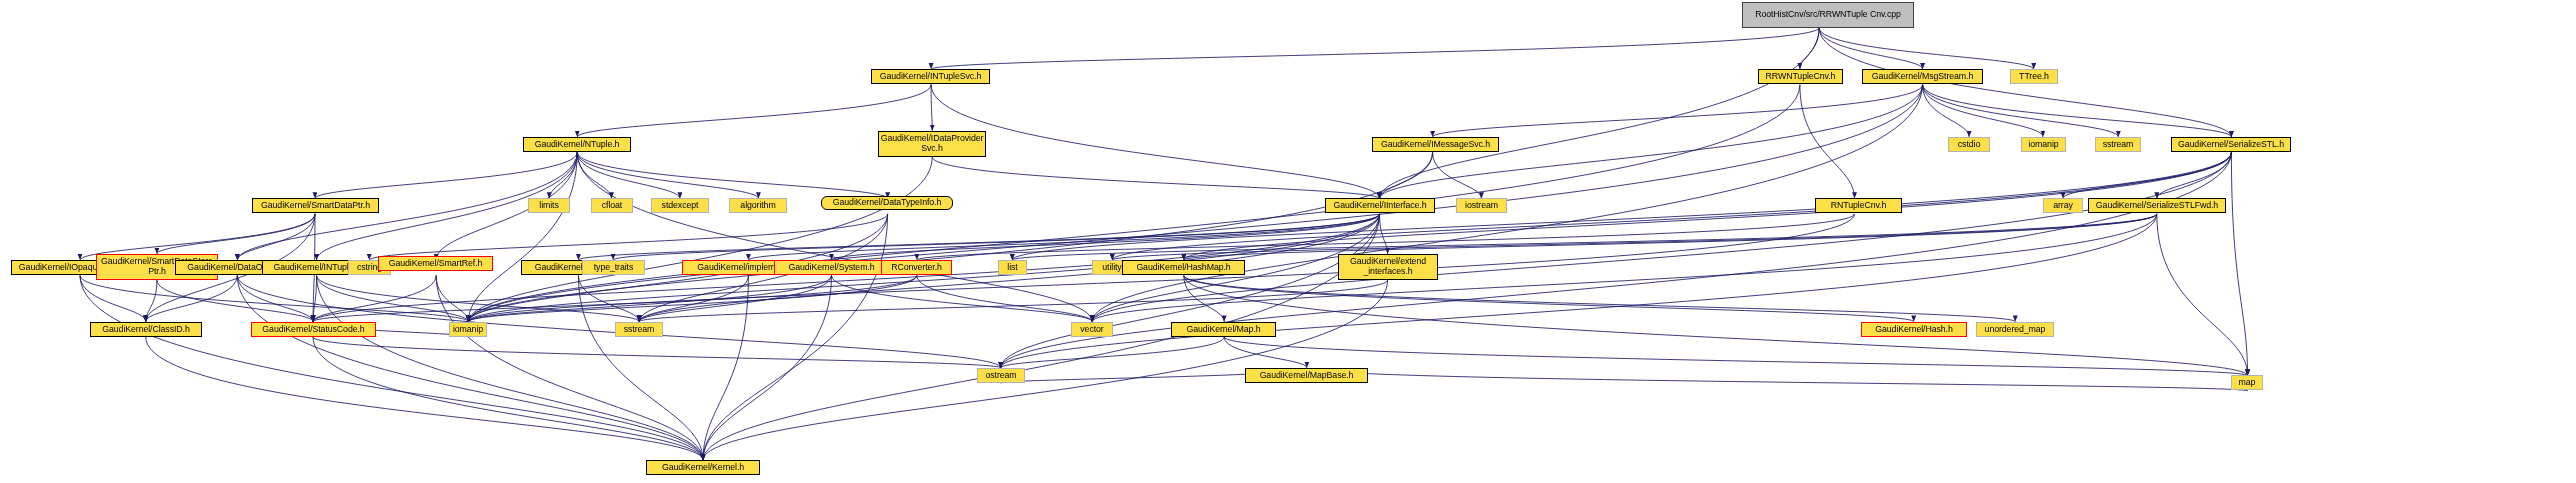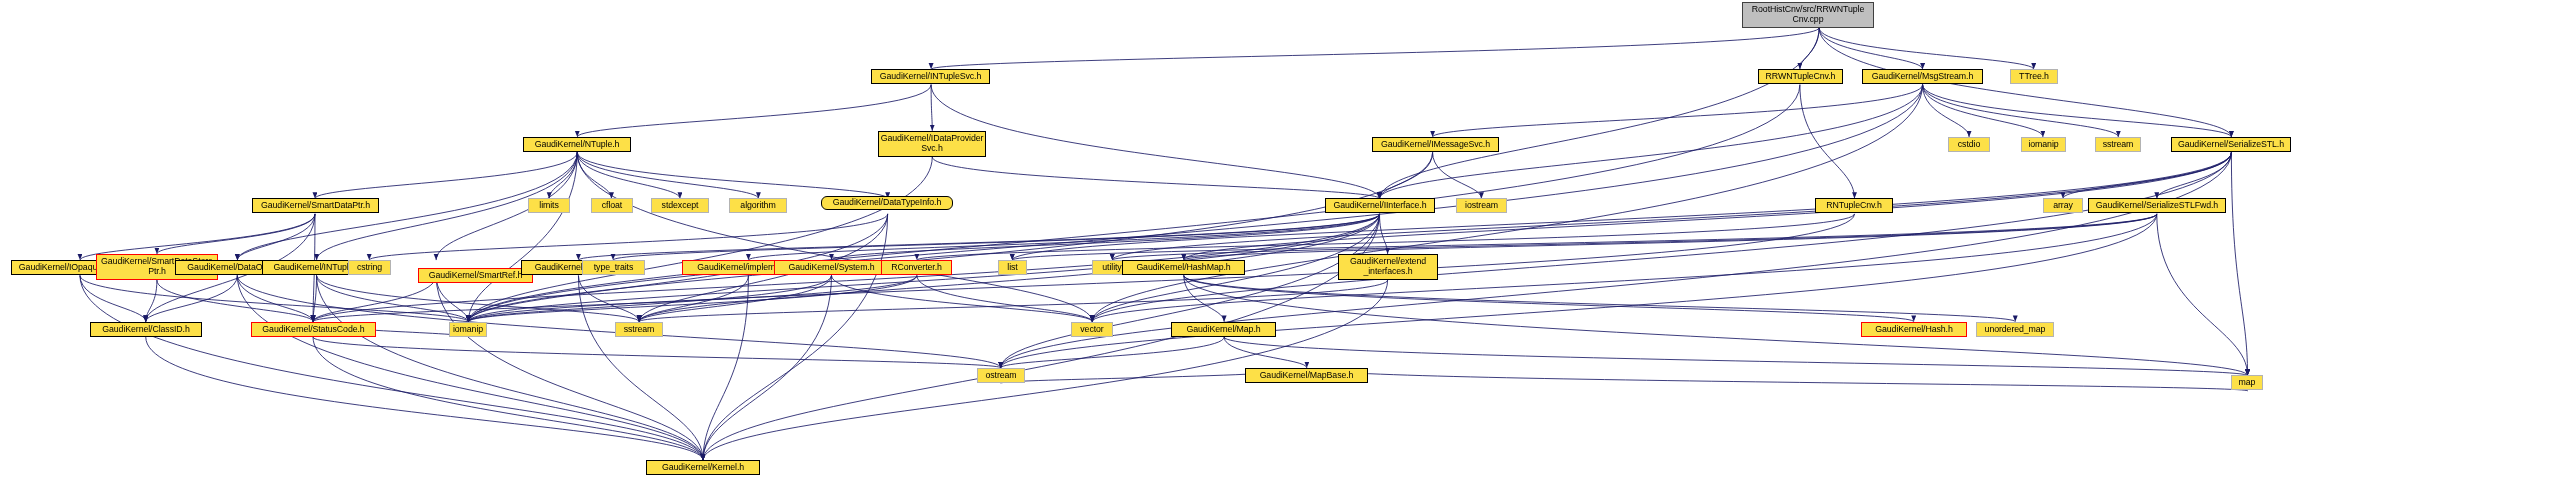--- a/index.html
+++ b/index.html
@@ -152,49 +152,49 @@
         <path d="M1591.5,438 C1591.5,462.8 1301,466 1301,478" marker-end="url(#arrow)"></path>
         <path d="M189.5,438 C189.5,537.2 914,550 914,598" marker-end="url(#arrow)"></path>
         <path d="M407,438 C407,537.2 914,550 914,598" marker-end="url(#arrow)"></path>
         <path d="M407,418 C407,430.4 609,432 609,438" marker-end="url(#arrow)"></path>
         <path d="M407,438 C407,462.8 1301,466 1301,478" marker-end="url(#arrow)"></path>
         <path d="M1699,478 C1699,490.4 1301,492 1301,498" marker-end="url(#arrow)"></path>
         <path d="M1699,478 C1699,496.6 2922,499 2922,508" marker-end="url(#arrow)"></path>
       </g>
   </svg>
   <div id="nodes">
-      <div class="node root" style="left: 1742px; top: 1.5px; width: 132px; height: 26px;">RootHistCnv/src/RRWNTuple Cnv.cpp</div>
+      <div class="node root" style="left: 1742px; top: 1.5px; width: 172px; height: 26px;">RootHistCnv/src/RRWNTuple Cnv.cpp</div>
       <div class="node hdr" style="left: 871px; top: 69px; width: 119px; height: 15.4px;">GaudiKernel/INTupleSvc.h</div>
       <div class="node hdr" style="left: 1758px; top: 69px; width: 85px; height: 15.4px;">RRWNTupleCnv.h</div>
       <div class="node hdr" style="left: 1862px; top: 69px; width: 121px; height: 15.4px;">GaudiKernel/MsgStream.h</div>
       <div class="node sys" style="left: 2010px; top: 69px; width: 48px; height: 15.4px;">TTree.h</div>
       <div class="node hdr" style="left: 523px; top: 137px; width: 108px; height: 15.4px;">GaudiKernel/NTuple.h</div>
       <div class="node hdr" style="left: 878px; top: 131px; width: 108px; height: 26px;">GaudiKernel/IDataProvider Svc.h</div>
       <div class="node hdr" style="left: 1372px; top: 137px; width: 127px; height: 15.4px;">GaudiKernel/IMessageSvc.h</div>
       <div class="node sys" style="left: 1948px; top: 137px; width: 42px; height: 15.4px;">cstdio</div>
       <div class="node sys" style="left: 2021px; top: 137px; width: 45px; height: 15.4px;">iomanip</div>
       <div class="node sys" style="left: 2095px; top: 137px; width: 46px; height: 15.4px;">sstream</div>
       <div class="node hdr" style="left: 2171px; top: 137px; width: 120px; height: 15.4px;">GaudiKernel/SerializeSTL.h</div>
       <div class="node hdr" style="left: 252px; top: 198px; width: 127px; height: 15.4px;">GaudiKernel/SmartDataPtr.h</div>
       <div class="node sys" style="left: 528px; top: 198px; width: 42px; height: 15.4px;">limits</div>
       <div class="node sys" style="left: 591px; top: 198px; width: 42px; height: 15.4px;">cfloat</div>
       <div class="node sys" style="left: 651px; top: 198px; width: 58px; height: 15.4px;">stdexcept</div>
       <div class="node sys" style="left: 729px; top: 198px; width: 58px; height: 15.4px;">algorithm</div>
       <div class="node hdr" style="left: 821px; top: 196px; width: 132px; height: 14px; border-radius: 6px;">GaudiKernel/DataTypeInfo.h</div>
       <div class="node hdr" style="left: 1325px; top: 198px; width: 110px; height: 15.4px;">GaudiKernel/IInterface.h</div>
       <div class="node sys" style="left: 1456px; top: 198px; width: 51px; height: 15.4px;">iostream</div>
-      <div class="node hdr" style="left: 1815px; top: 198px; width: 78px; height: 15.4px;">RNTupleCnv.h</div>
+      <div class="node hdr" style="left: 1815px; top: 198px; width: 87px; height: 15.4px;">RNTupleCnv.h</div>
       <div class="node sys" style="left: 2043px; top: 198px; width: 40px; height: 15.4px;">array</div>
       <div class="node hdr" style="left: 2088px; top: 198px; width: 138px; height: 15.4px;">GaudiKernel/SerializeSTLFwd.h</div>
       <div class="node hdr" style="left: 10.8px; top: 260px; width: 138px; height: 15.4px;">GaudiKernel/IOpaqueAddress.h</div>
       <div class="node lnk" style="left: 96px; top: 254px; width: 122px; height: 26px;">GaudiKernel/SmartDataStore Ptr.h</div>
       <div class="node hdr" style="left: 175px; top: 260px; width: 125px; height: 15.4px;">GaudiKernel/DataObject.h</div>
       <div class="node hdr" style="left: 262px; top: 260px; width: 110px; height: 15.4px;">GaudiKernel/INTuple.h</div>
       <div class="node sys" style="left: 348px; top: 260px; width: 43px; height: 15.4px;">cstring</div>
-      <div class="node lnk" style="left: 378px; top: 268px; width: 115px; height: 15.4px; margin-left: 40px;">GaudiKernel/SmartRef.h</div>
+      <div class="node lnk" style="left: 378px; top: 256px; width: 115px; height: 15.4px;">GaudiKernel/SmartRef.h</div>
       <div class="node hdr" style="left: 521px; top: 260px; width: 115px; height: 15.4px;">GaudiKernel/extends.h</div>
       <div class="node sys" style="left: 582px; top: 260px; width: 63px; height: 15.4px;">type_traits</div>
       <div class="node hdr" style="left: 1338px; top: 254px; width: 100px; height: 26px;">GaudiKernel/extend _interfaces.h</div>
       <div class="node lnk" style="left: 682px; top: 260px; width: 132px; height: 15.4px;">GaudiKernel/implements.h</div>
       <div class="node lnk" style="left: 774px; top: 260px; width: 115px; height: 15.4px;">GaudiKernel/System.h</div>
       <div class="node lnk" style="left: 881px; top: 260px; width: 71px; height: 15.4px;">RConverter.h</div>
       <div class="node sys" style="left: 998px; top: 260px; width: 29px; height: 15.4px;">list</div>
       <div class="node sys" style="left: 1092px; top: 260px; width: 40px; height: 15.4px;">utility</div>
       <div class="node hdr" style="left: 1122px; top: 260px; width: 123px; height: 15.4px;">GaudiKernel/HashMap.h</div>
       <div class="node hdr" style="left: 90px; top: 322px; width: 112px; height: 15.4px;">GaudiKernel/ClassID.h</div>

